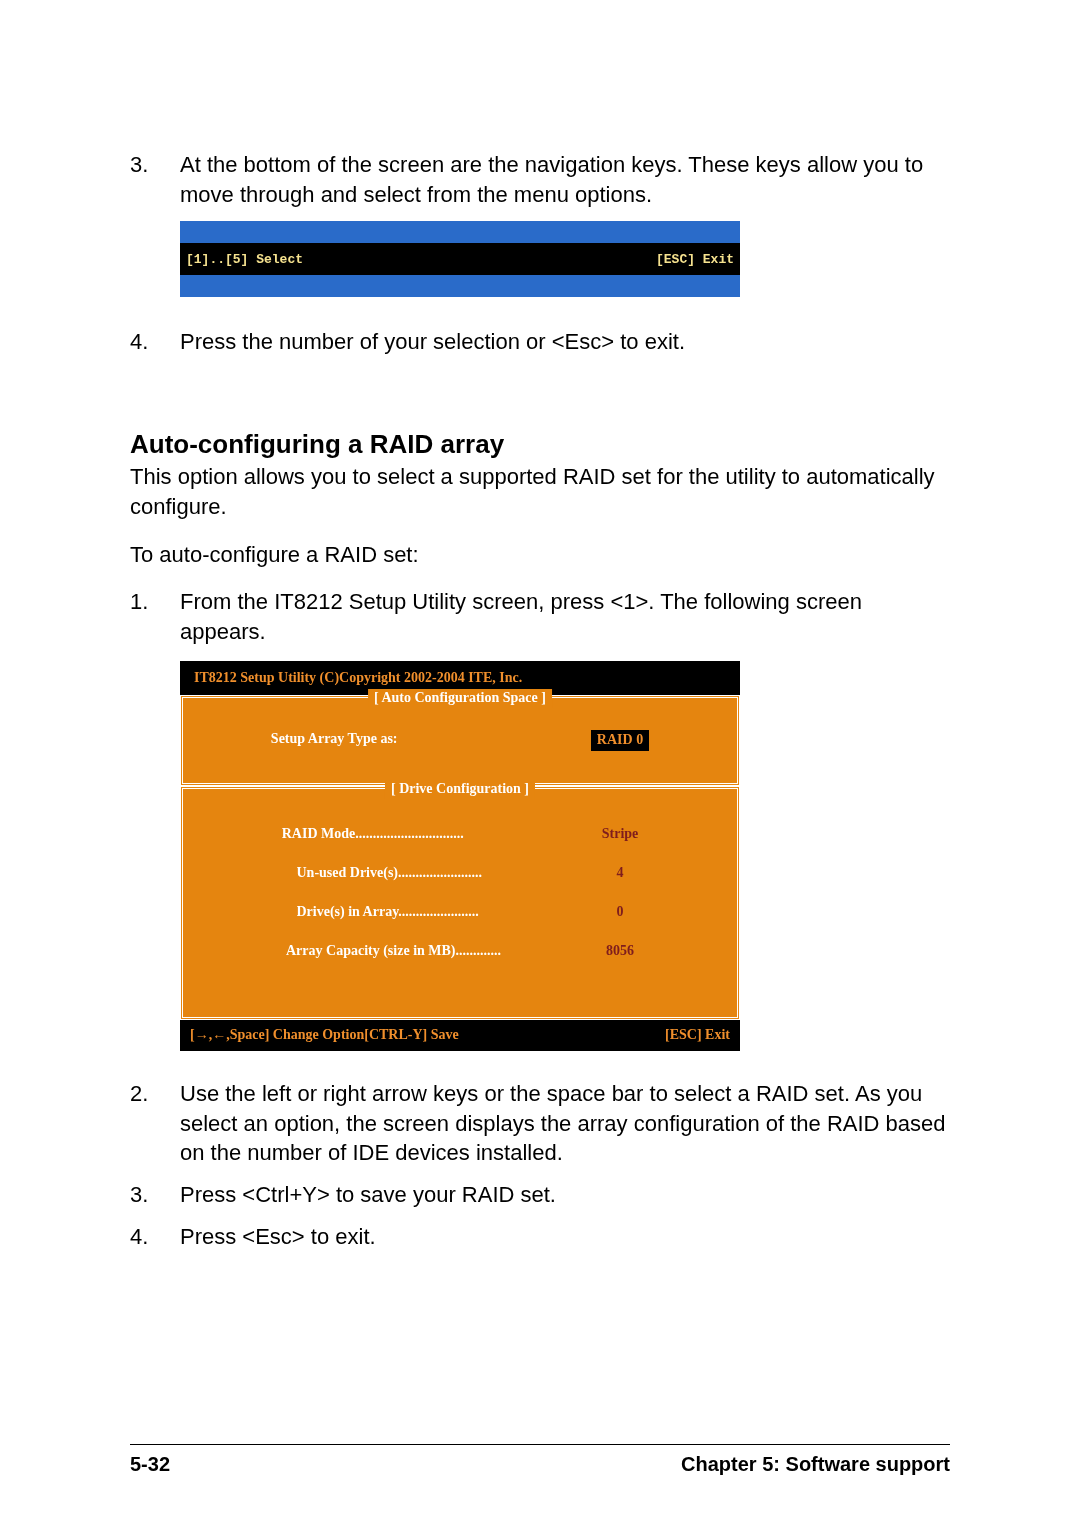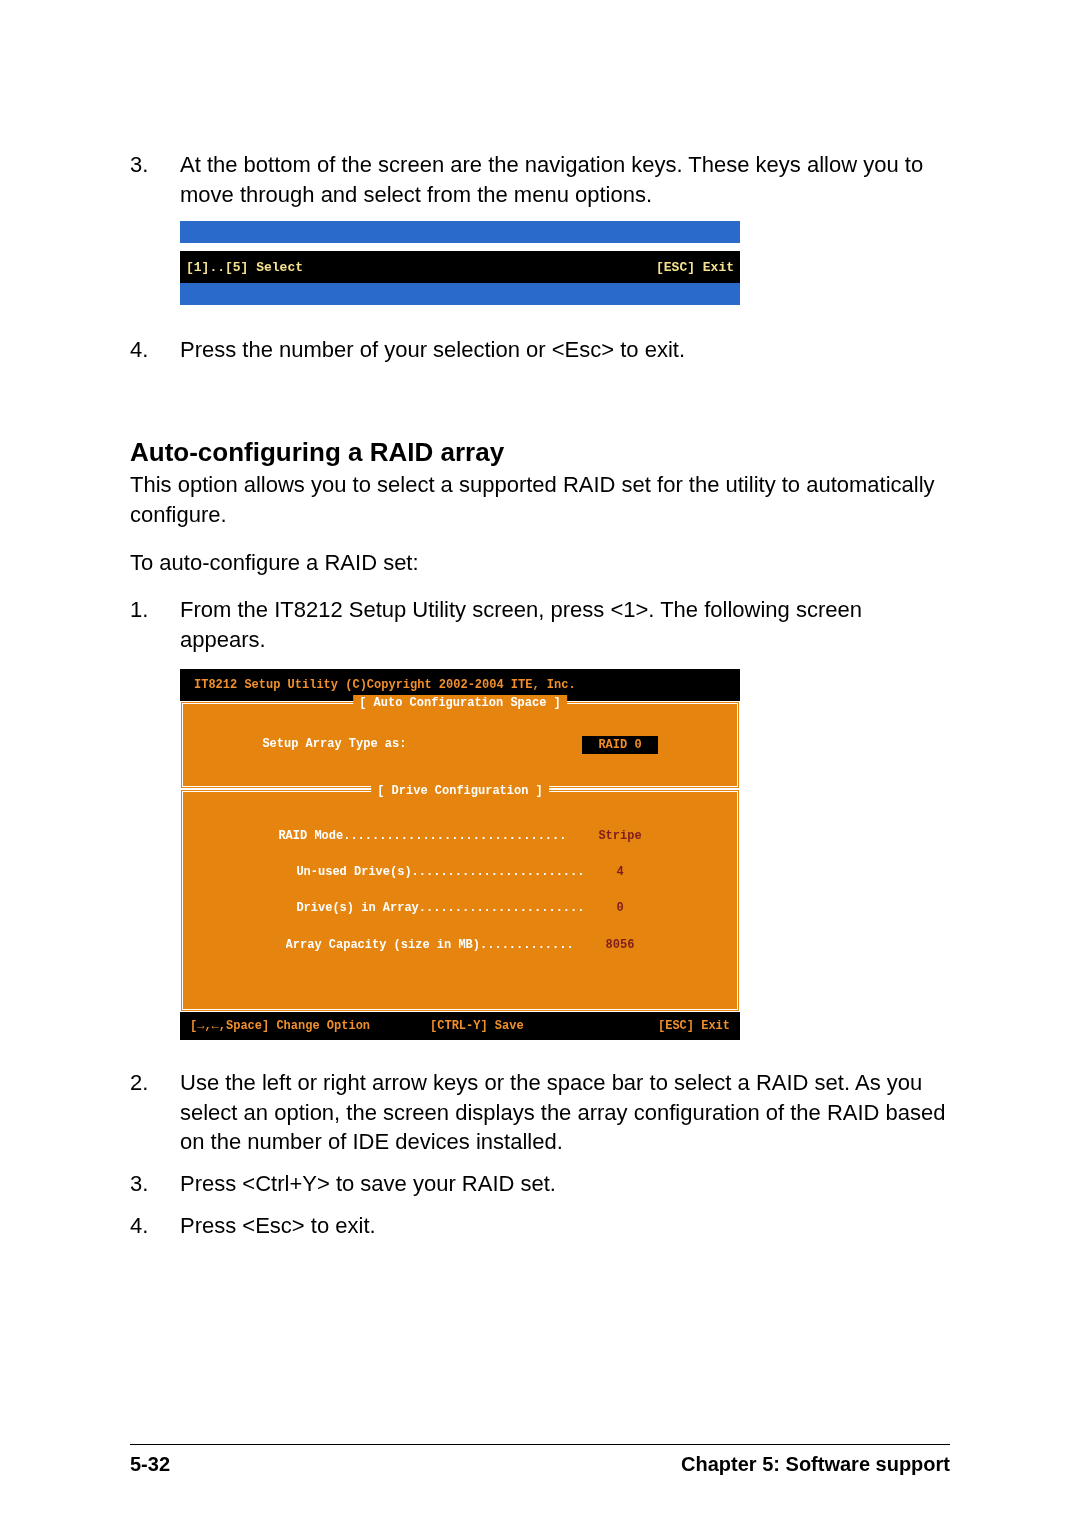--- a/index.html
+++ b/index.html
@@ -6,31 +6,31 @@
   html, body { width: 1080px; height: 1528px; background: #fff; font-family: Arial, Helvetica, sans-serif; color: #000; }
   .page { width: 1080px; height: 1528px; position: relative; padding: 150px 130px 60px 130px; }
   .content { font-size: 22px; line-height: 1.35; }
   .ol-row { display: flex; margin-bottom: 12px; }
   .ol-num { width: 50px; flex-shrink: 0; }
   .ol-text { flex: 1; }
   .section-title { font-weight: bold; font-size: 26px; margin-top: 70px; }
   .para { margin-bottom: 18px; }
   .navbar-screenshot { margin: 10px 0 30px 50px; width: 560px; }
   .navbar-blue { height: 22px; background: #2a6bc9; }
-  .navbar-black { height: 28px; background: #000; color: #f6e28f; font-family: "Courier New", monospace; font-size: 13px; font-weight: bold; display: flex; justify-content: space-between; align-items: center; padding: 16px 6px; margin-top: 8px; }
-  .it8-box { margin: 14px 0 28px 50px; width: 560px; font-family: Liberation Mono, monospace; font-size: 12px; font-weight: bold; }
+  .navbar-black { height: 28px; background: #000; color: #f6e28f; font-family: "Courier New", monospace; font-size: 13px; font-weight: bold; display: flex; justify-content: space-between; align-items: center; padding: 16px 6px; }
+  .it8-box { margin: 14px 0 28px 50px; width: 560px; font-family: Liberation Serif, serif; font-size: 14px; font-weight: bold; }
   .it8-title { background: #000; color: #f08f2c; padding: 8px 14px; }
   .it8-panel { background: #e5850f; border: 3px double #fff; padding: 18px 24px; position: relative; }
   .it8-panel-title { position: absolute; top: -9px; left: 50%; transform: translateX(-50%); background: #e5850f; color: #fff; padding: 0 6px; white-space: nowrap; }
   .it8-row { display: flex; justify-content: center; margin: 6px 4px; color: #fff; }
   .it8-label { width: 320px; white-space: nowrap; overflow: hidden; }
   .it8-val { color: #7f1d1d; }
-  .it8-val-highlight { background: #000; color: #f08f2c; padding: 1px 16px; }
+  .it8-val-highlight { background: #000; color: #f08f2c; padding: 1px 6px; }
   .it8-footer { background: #000; color: #f08f2c; padding: 6px 10px; display: flex; justify-content: space-between; }
-  .it8-footer-left { display: flex; gap: 60px; }
+  .it8-footer-left { display: flex; }
   .page-footer { position: absolute; bottom: 52px; left: 130px; right: 130px; border-top: 1px solid #000; padding-top: 8px; display: flex; justify-content: space-between; font-size: 20px; font-weight: bold; }
   .spacer-gap { height: 8px; }
 </style>
 </head>
 <body>
 
 <div class="page">
   <div class="content">
 
     <div class="ol-row">

